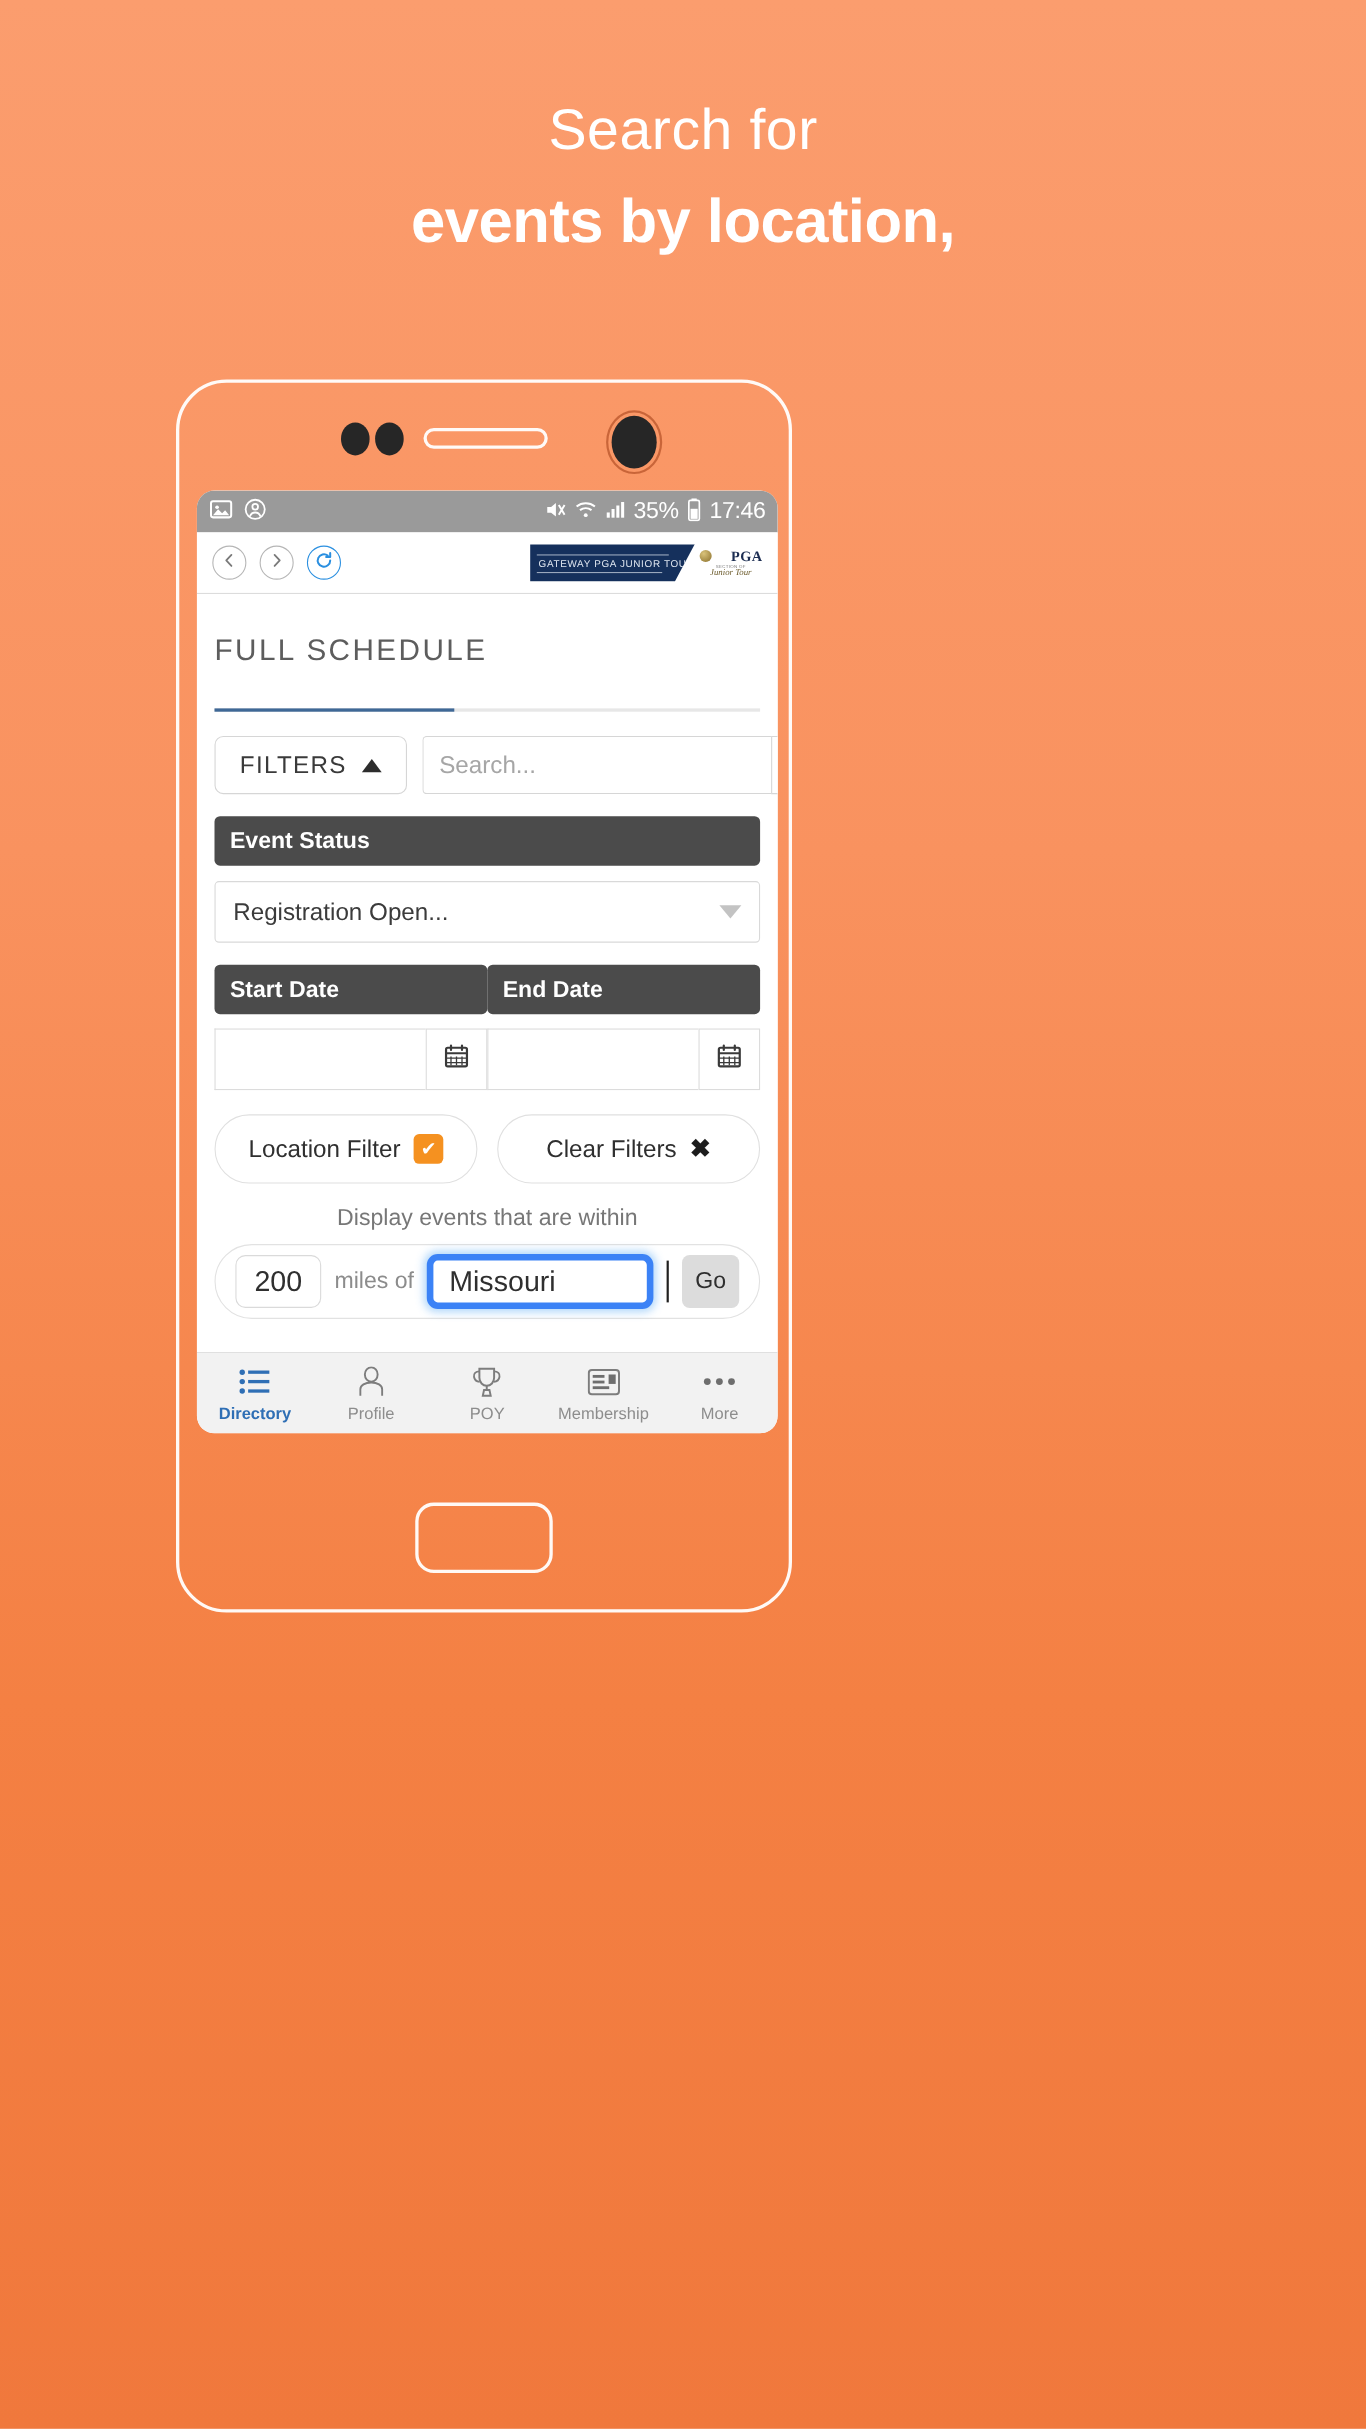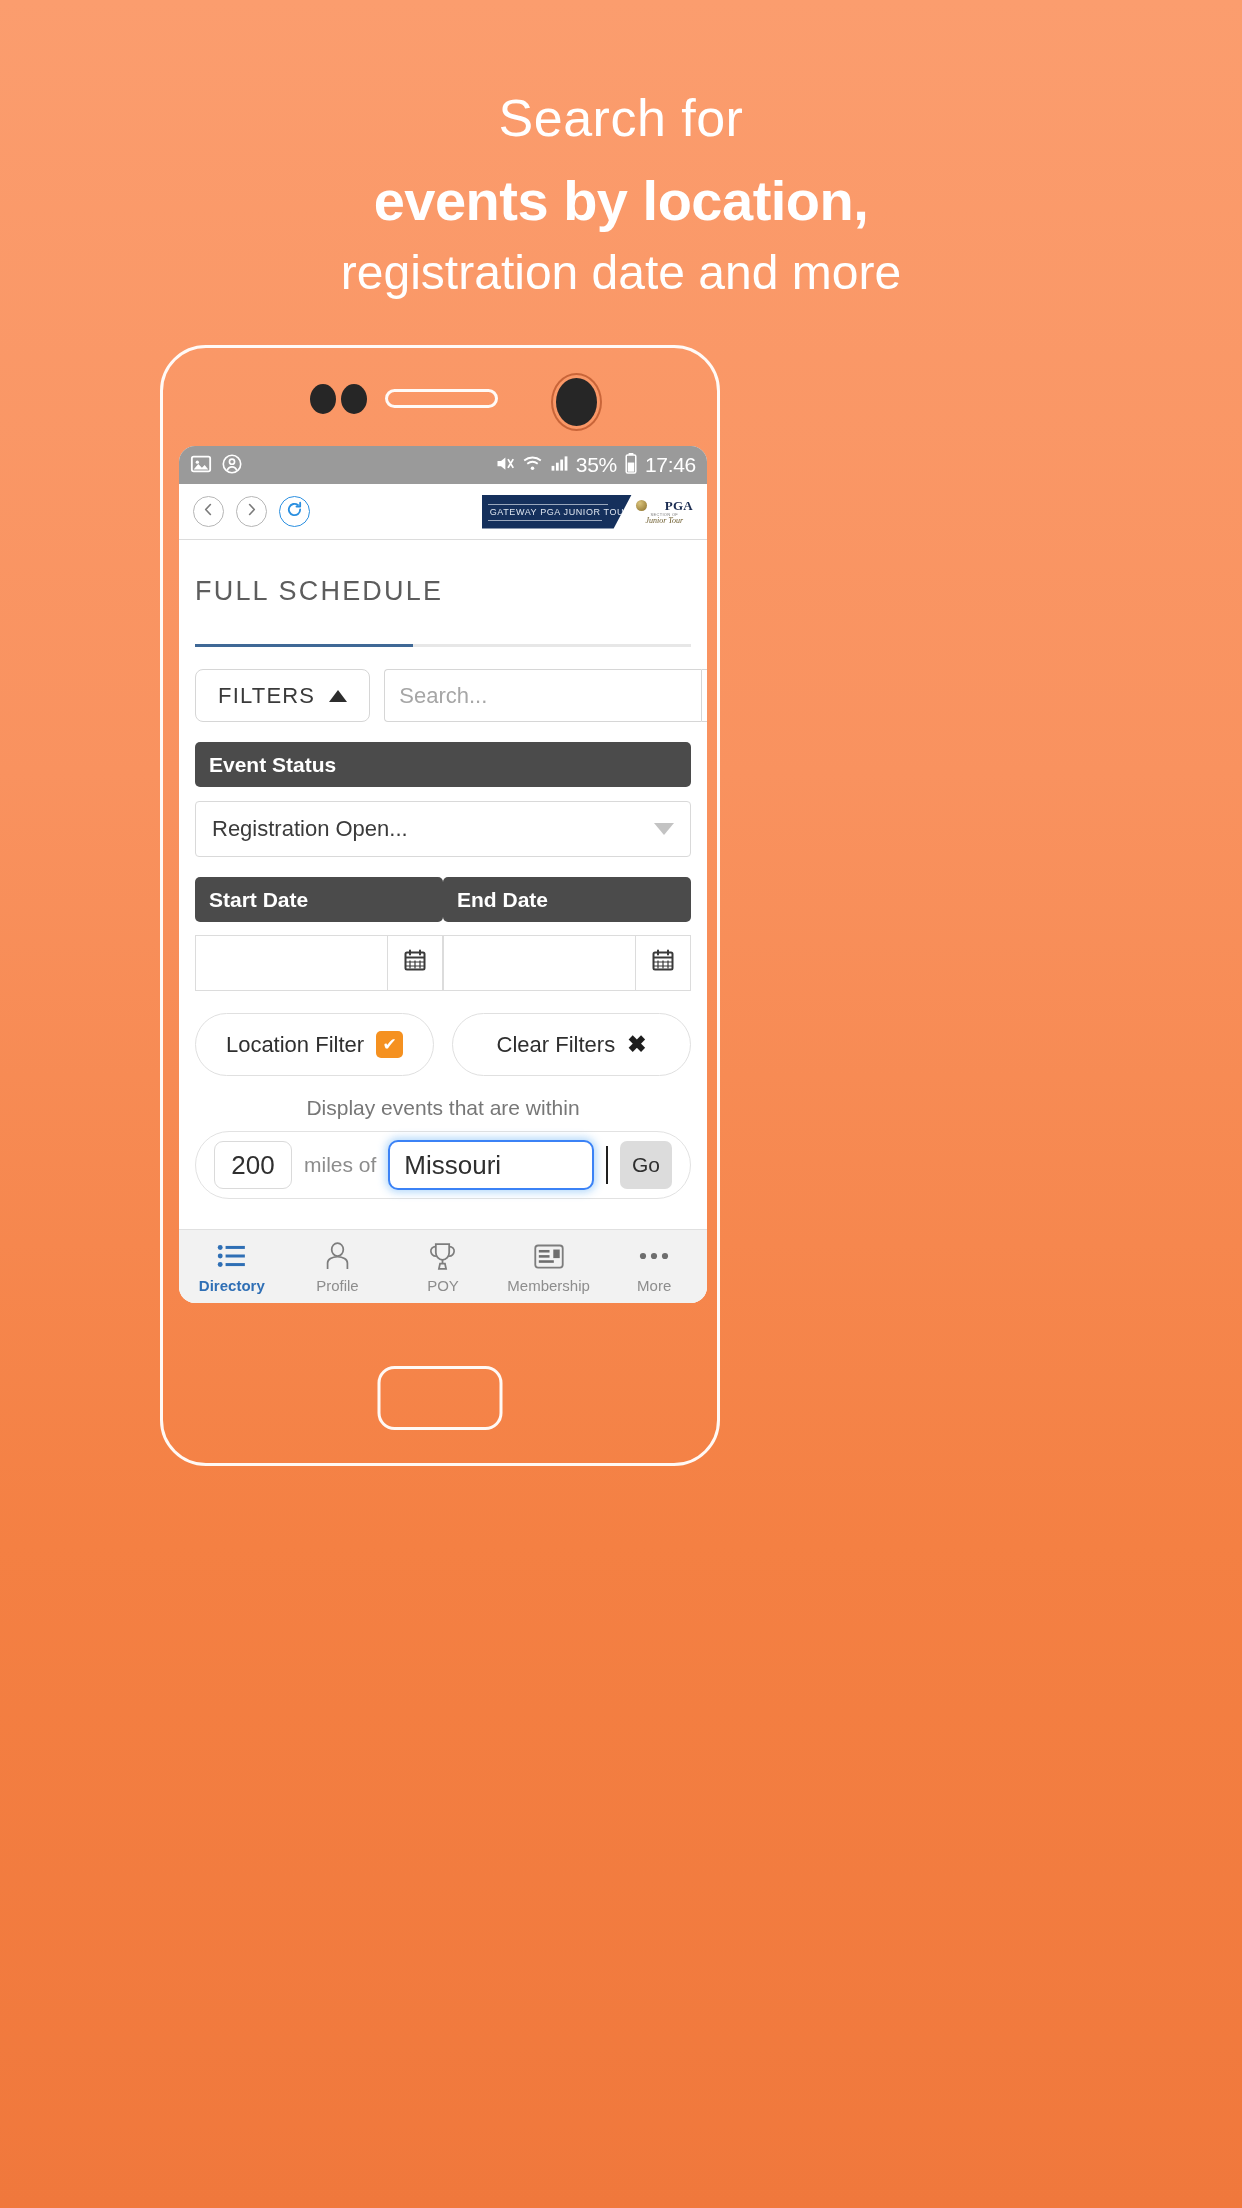--- a/index.html
+++ b/index.html
@@ -128,21 +128,21 @@
   .x-mark { font-size:23px; font-weight:700; color:#1d1d1d; }
 
   .within-label { text-align:center; font-size:21px; color:#777; margin-top:20px; }
   .dist-bar {
     margin-top:11px; height:68px; border:1px solid #e2e2e2; border-radius:36px; background:#fff;
     display:flex; align-items:center; padding:0 18px; gap:12px;
   }
   .num-box { width:78px; height:48px; border:1px solid #dadada; border-radius:9px; display:flex; align-items:center; justify-content:center; font-size:26px; color:#2f2f2f; background:#fff; }
   .miles-txt { font-size:21px; color:#8c8c8c; }
   .loc-input {
-    flex:1; height:50px; border:2px solid #3b82f6; border-radius:10px;
+    flex:1; height:50px; border:6px solid #3b82f6; border-radius:10px;
     box-shadow:0 0 8px 2px rgba(77,163,245,.45);
     font-size:26px; color:#2f2f2f; padding:0 14px; font-family:inherit; background:#fff; outline:none; min-width:0;
   }
   .divider-v { width:2px; height:38px; background:#1f1f1f; }
   .go-btn { width:52px; height:48px; border-radius:7px; background:#dcdcdc; display:flex; align-items:center; justify-content:center; font-size:21px; color:#2f2f2f; }
 
   .opens-banner {
     margin-top:30px; background:#E8A007; color:#fff; height:60px;
     display:flex; align-items:center; justify-content:center; gap:10px;
     font-size:24px; letter-spacing:.6px; border-top:2px solid #ddd;
@@ -157,21 +157,20 @@
   .tab-label { font-size:15px; color:#8d8d8d; }
   .tab.active .tab-label { color:#2f6fb5; font-weight:700; }
   .tab-ico { height:33px; display:flex; align-items:center; justify-content:center; }
 </style>
 </head>
 <body>
 
 <div class="promo">
   <div class="promo-line1">Search for</div>
   <div class="promo-line2">events by location,</div>
-  <div class="promo-line3">registration date and more</div>
 </div>
 
 <div class="phone">
 
   <div class="phone-top">
     <div class="sensor-dot d1"></div>
     <div class="sensor-dot d2"></div>
     <div class="speaker"></div>
     <div class="camera-ring">
       <div class="camera"></div>

